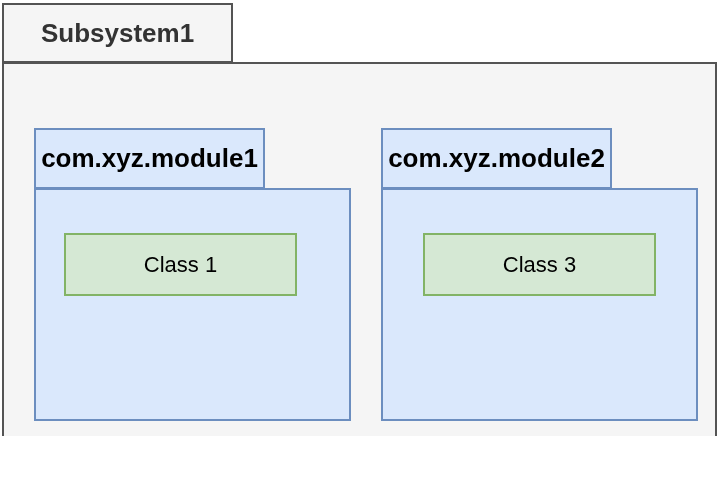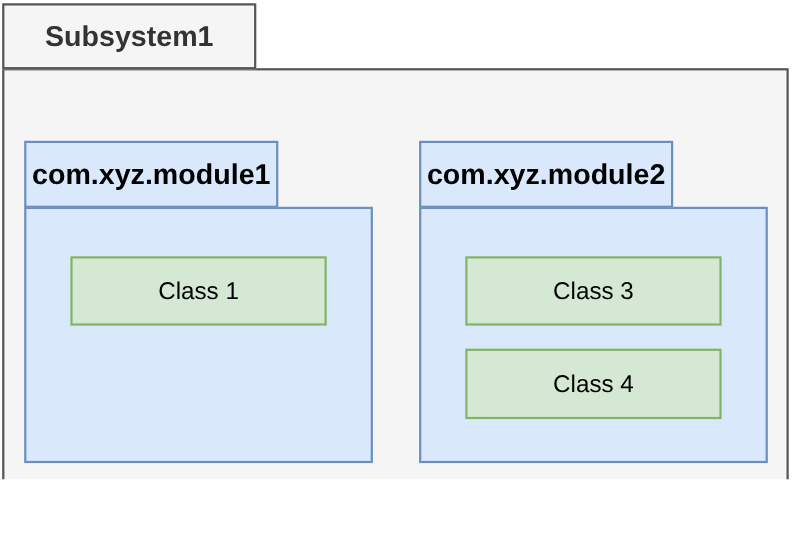--- a/index.html
+++ b/index.html
@@ -53,21 +53,21 @@
     z-index: 4;
   }
   .pkg-body {
     position: absolute;
     top: 188px;
     width: 317px; height: 233px;
     background: var(--package-fill, #dae8fc);
     border: 2px solid var(--package-border, #6c8ebf);
     z-index: 3;
   }
-  .pkg1 { left: 22px; }
+  .pkg1 { left: 34px; }
   .pkg2 { left: 381px; }
 
   
   .class-box {
     position: absolute;
     width: 233px; height: 63px;
     background: var(--class-fill, #d5e8d4);
     border: 2px solid var(--class-border, #82b366);
     display: flex; align-items: center; justify-content: center;
     font-size: 22px;
@@ -97,17 +97,14 @@
     <span>Class 1</span>
   </div>
 
   <div class="pkg-body pkg2"></div>
   <div class="pkg-tab pkg2">
     <span>com.xyz.module2</span>
   </div>
   <div class="class-box col2 row1">
     <span>Class 3</span>
   </div>
-  <div class="class-box col2 row2">
-    <span>Class 4</span>
-  </div>
 
 </div>
 
 </body></html>

